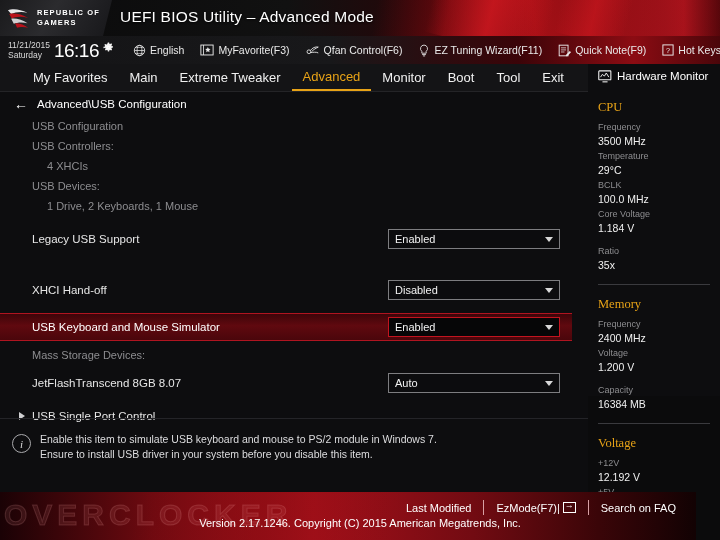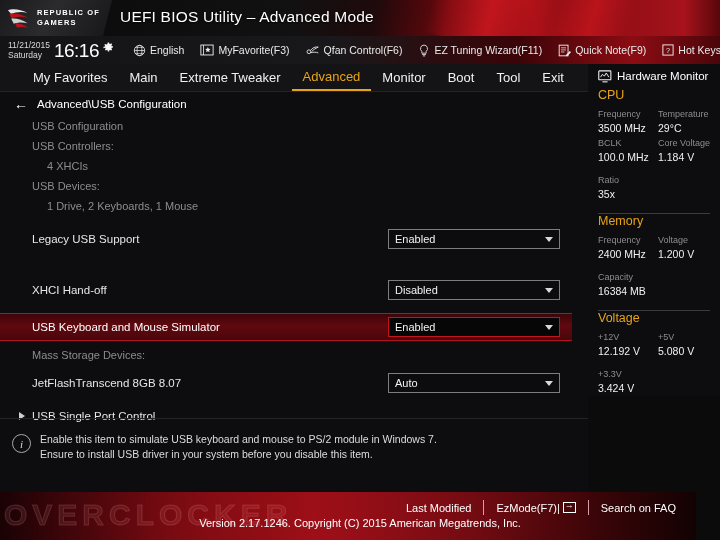--- a/index.html
+++ b/index.html
@@ -182,23 +182,23 @@
     width: 132px; height: 332px;
     background: #0d0d0f;
     padding: 0 0 0 10px;
   }
   .hw-head {
     display: flex; align-items: center; gap: 5px;
     height: 24px; color: #fff; font-size: 11.5px;
   }
   .sb-title {
     color: #e8a317; font-size: 12.5px;
-    margin-bottom: 5px;
-  }
-  .sb-grid { display: flex; }
+    margin-top: 12px; margin-bottom: 5px; font-family: Liberation Serif, serif;
+  }
+  .sb-grid { display: flex; flex-direction: column; }
   .sb-col { width: 60px; }
   .sb-key { color: #8d8d90; font-size: 9px; line-height: 14px; }
   .sb-val { color: #f0f0f0; font-size: 10.5px; line-height: 15px; }
   .sb-hr {
     width: 112px; height: 1px; background: #3a3a3e;
     margin: 11px 0 0 0;
   }
 
   
   .footer {

